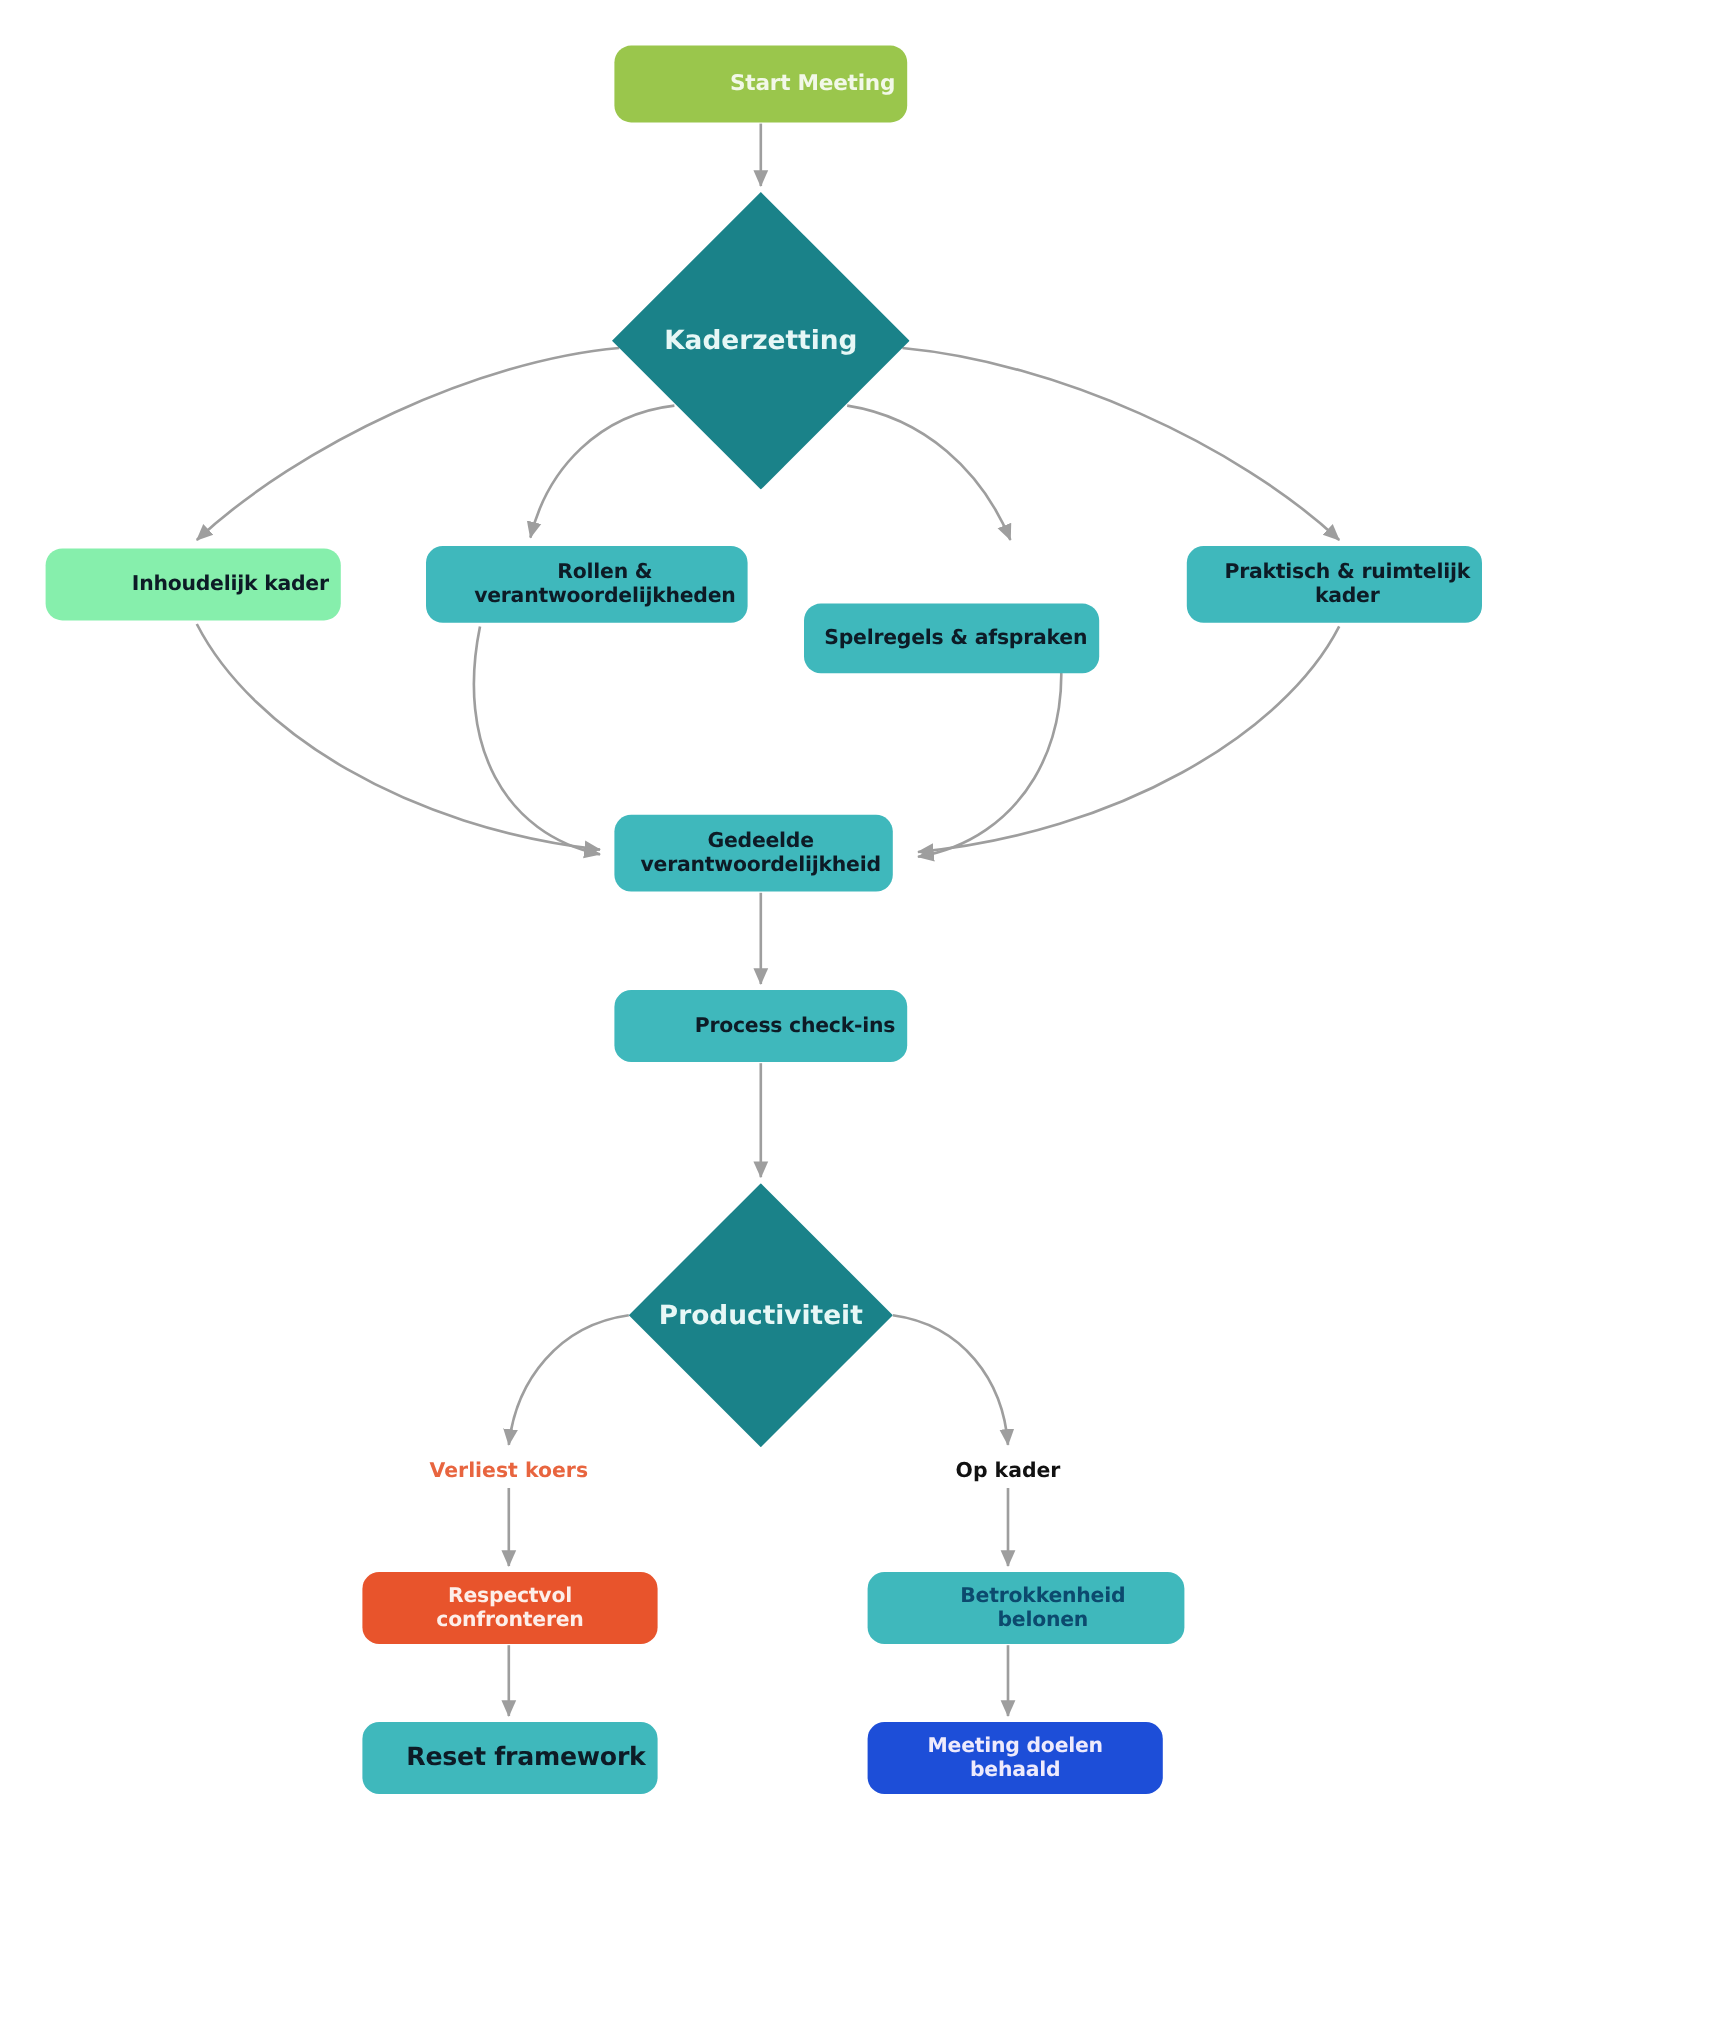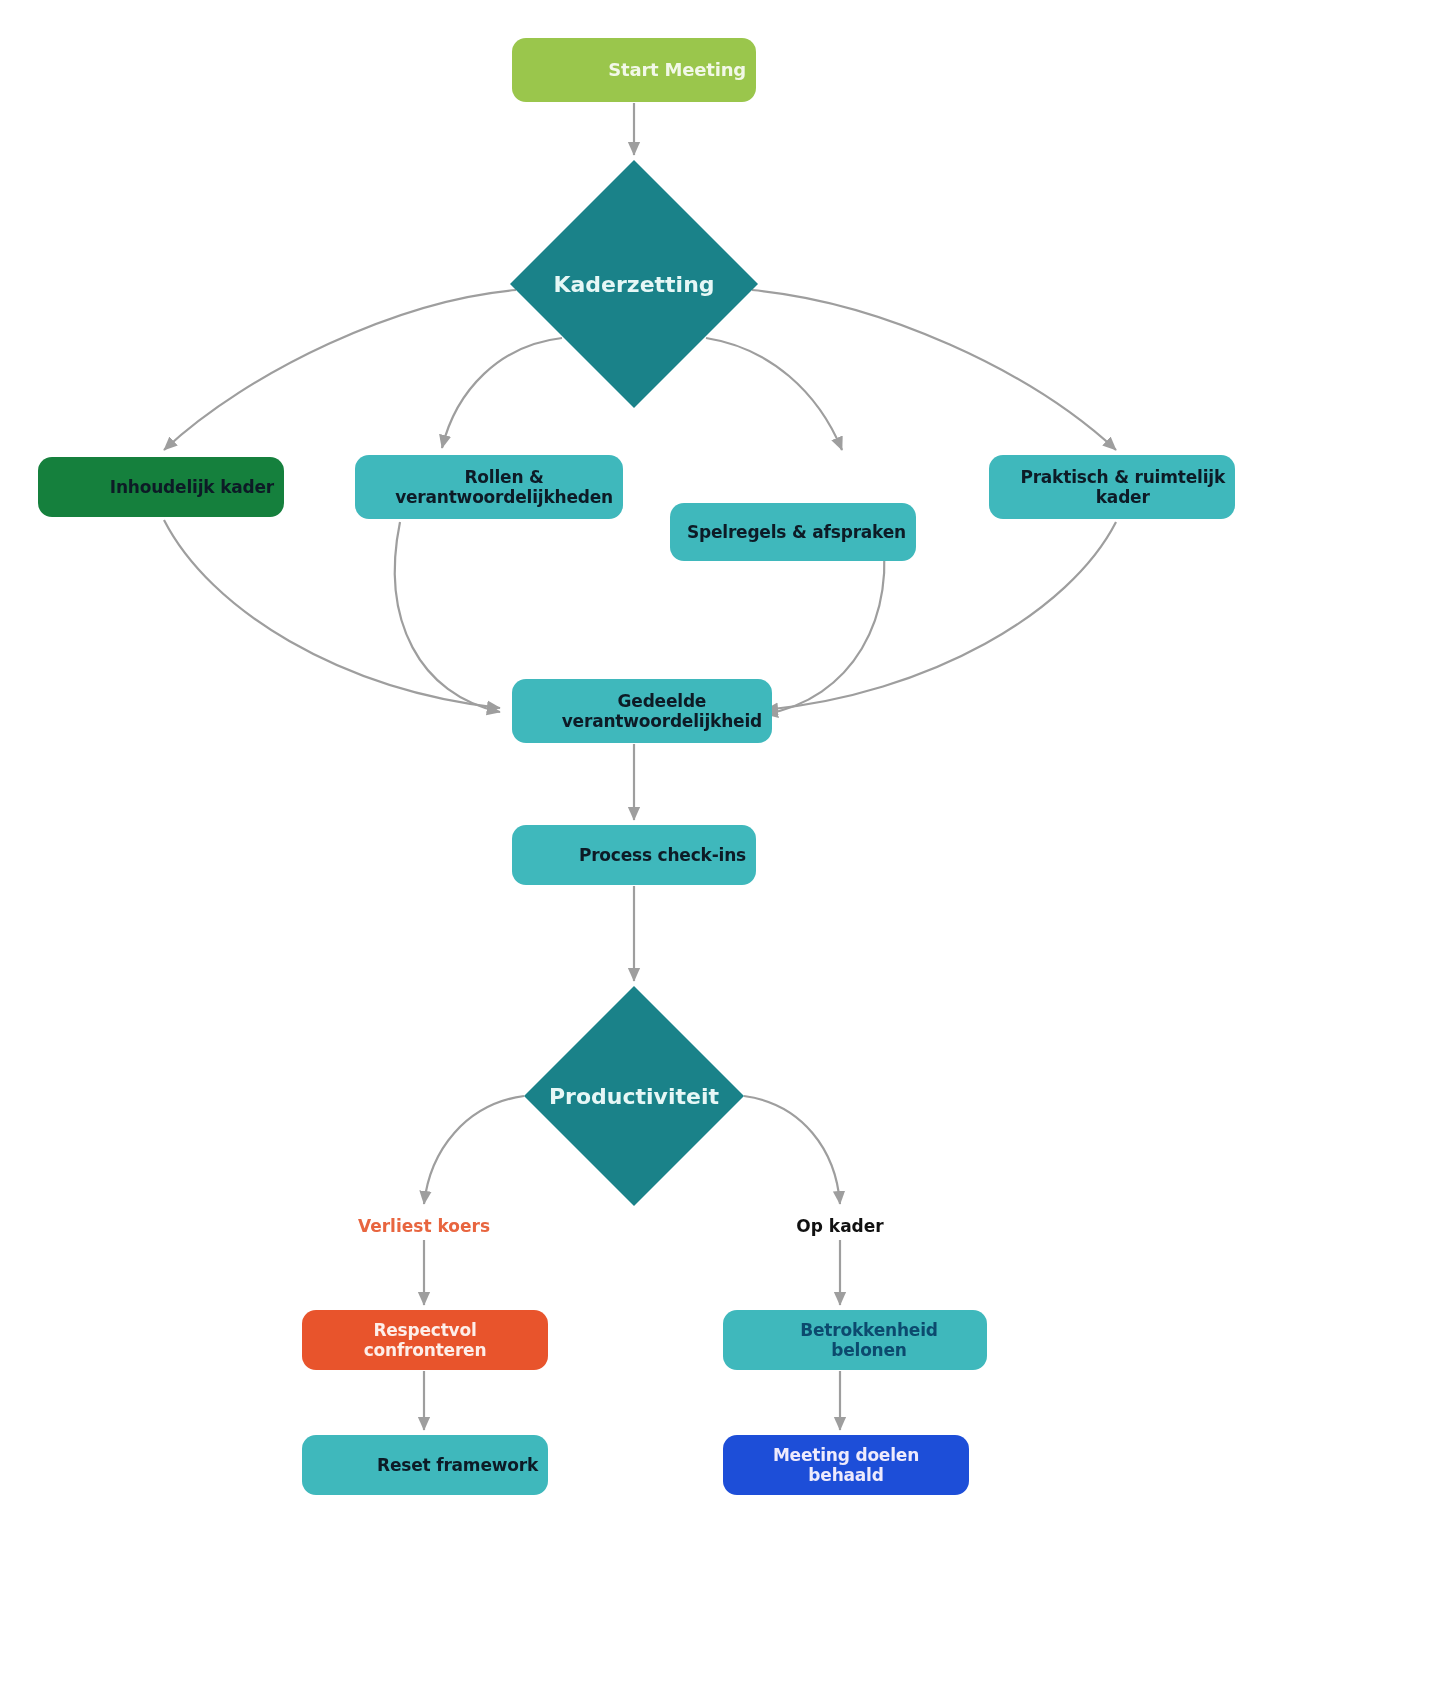--- a/index.html
+++ b/index.html
@@ -103,39 +103,39 @@
     <span class="node-text">Start Meeting</span>
   </div>
 
   <div class="diamond" style="left:510px; top:160px; width:248px; height:248px; color:#e6f7f6; font-size:22px;">
     <svg class="dshape" viewBox="0 0 100 100" preserveAspectRatio="none">
       <polygon points="50,0 100,50 50,100 0,50" fill="#1a8289"></polygon>
     </svg>
     <span class="dlabel">Kaderzetting</span>
   </div>
 
-  <div class="node" style="left:38px; top:457px; width:246px; height:60px; background:#15803d; color:#0d1b26; font-size:17px;">
+  <div class="node" style="left:38px; top:457px; width:246px; height:60px; background:#86efac; color:#0d1b26; font-size:17px;">
     <span class="node-text">Inhoudelijk kader</span>
   </div>
 
   <div class="node" style="left:355px; top:455px; width:268px; height:64px; background:#3fb8bc; color:#0d1b26; font-size:17px;">
     <span class="node-text">Rollen &amp;
 verantwoordelijkheden</span>
   </div>
 
   <div class="node" style="left:670px; top:459px; width:246px; height:58px; background:#3fb8bc; color:#0d1b26; font-size:17px;margin-top:44px;">
     <span class="node-text">Spelregels &amp; afspraken</span>
   </div>
 
   <div class="node" style="left:989px; top:455px; width:246px; height:64px; background:#3fb8bc; color:#0d1b26; font-size:17px;">
     <span class="node-text">Praktisch &amp; ruimtelijk
 kader</span>
   </div>
 
-  <div class="node" style="left:512px; top:679px; width:260px; height:64px; background:#3fb8bc; color:#0d1b26; font-size:17px;">
+  <div class="node" style="left:512px; top:679px; width:232px; height:64px; background:#3fb8bc; color:#0d1b26; font-size:17px;">
     <span class="node-text">Gedeelde
 verantwoordelijkheid</span>
   </div>
 
   <div class="node" style="left:512px; top:825px; width:244px; height:60px; background:#3fb8bc; color:#0d1b26; font-size:17px;">
     <span class="node-text">Process check-ins</span>
   </div>
 
   <div class="diamond" style="left:524px; top:986px; width:220px; height:220px; color:#e6f7f6; font-size:22px;">
     <svg class="dshape" viewBox="0 0 100 100" preserveAspectRatio="none">
@@ -145,21 +145,21 @@
   </div>
 
   <div class="node" style="left:302px; top:1310px; width:246px; height:60px; background:#e8542c; color:#fdeee9; font-size:17px;">
     <span class="node-text">Respectvol confronteren</span>
   </div>
 
   <div class="node" style="left:723px; top:1310px; width:264px; height:60px; background:#3fb8bc; color:#0c4a6e; font-size:17px;padding-left:28px;">
     <span class="node-text">Betrokkenheid belonen</span>
   </div>
 
-  <div class="node" style="left:302px; top:1435px; width:246px; height:60px; background:#3fb8bc; color:#0d1b26; font-size:17px;">
+  <div class="node" style="left:302px; top:1435px; width:246px; height:60px; background:#3fb8bc; color:#0d1b26; font-size:21px;">
     <span class="node-text">Reset framework</span>
   </div>
 
   <div class="node" style="left:723px; top:1435px; width:246px; height:60px; background:#1d4ed8; color:#eeeafc; font-size:17px;">
     <span class="node-text">Meeting doelen behaald</span>
   </div>
 
   <div class="edge-label" style="left:424px; top:1226px; color:#e8653f; font-size:17px;">Verliest koers</div>
 
   <div class="edge-label" style="left:840px; top:1226px; color:#111111; font-size:17px;">Op kader</div>

